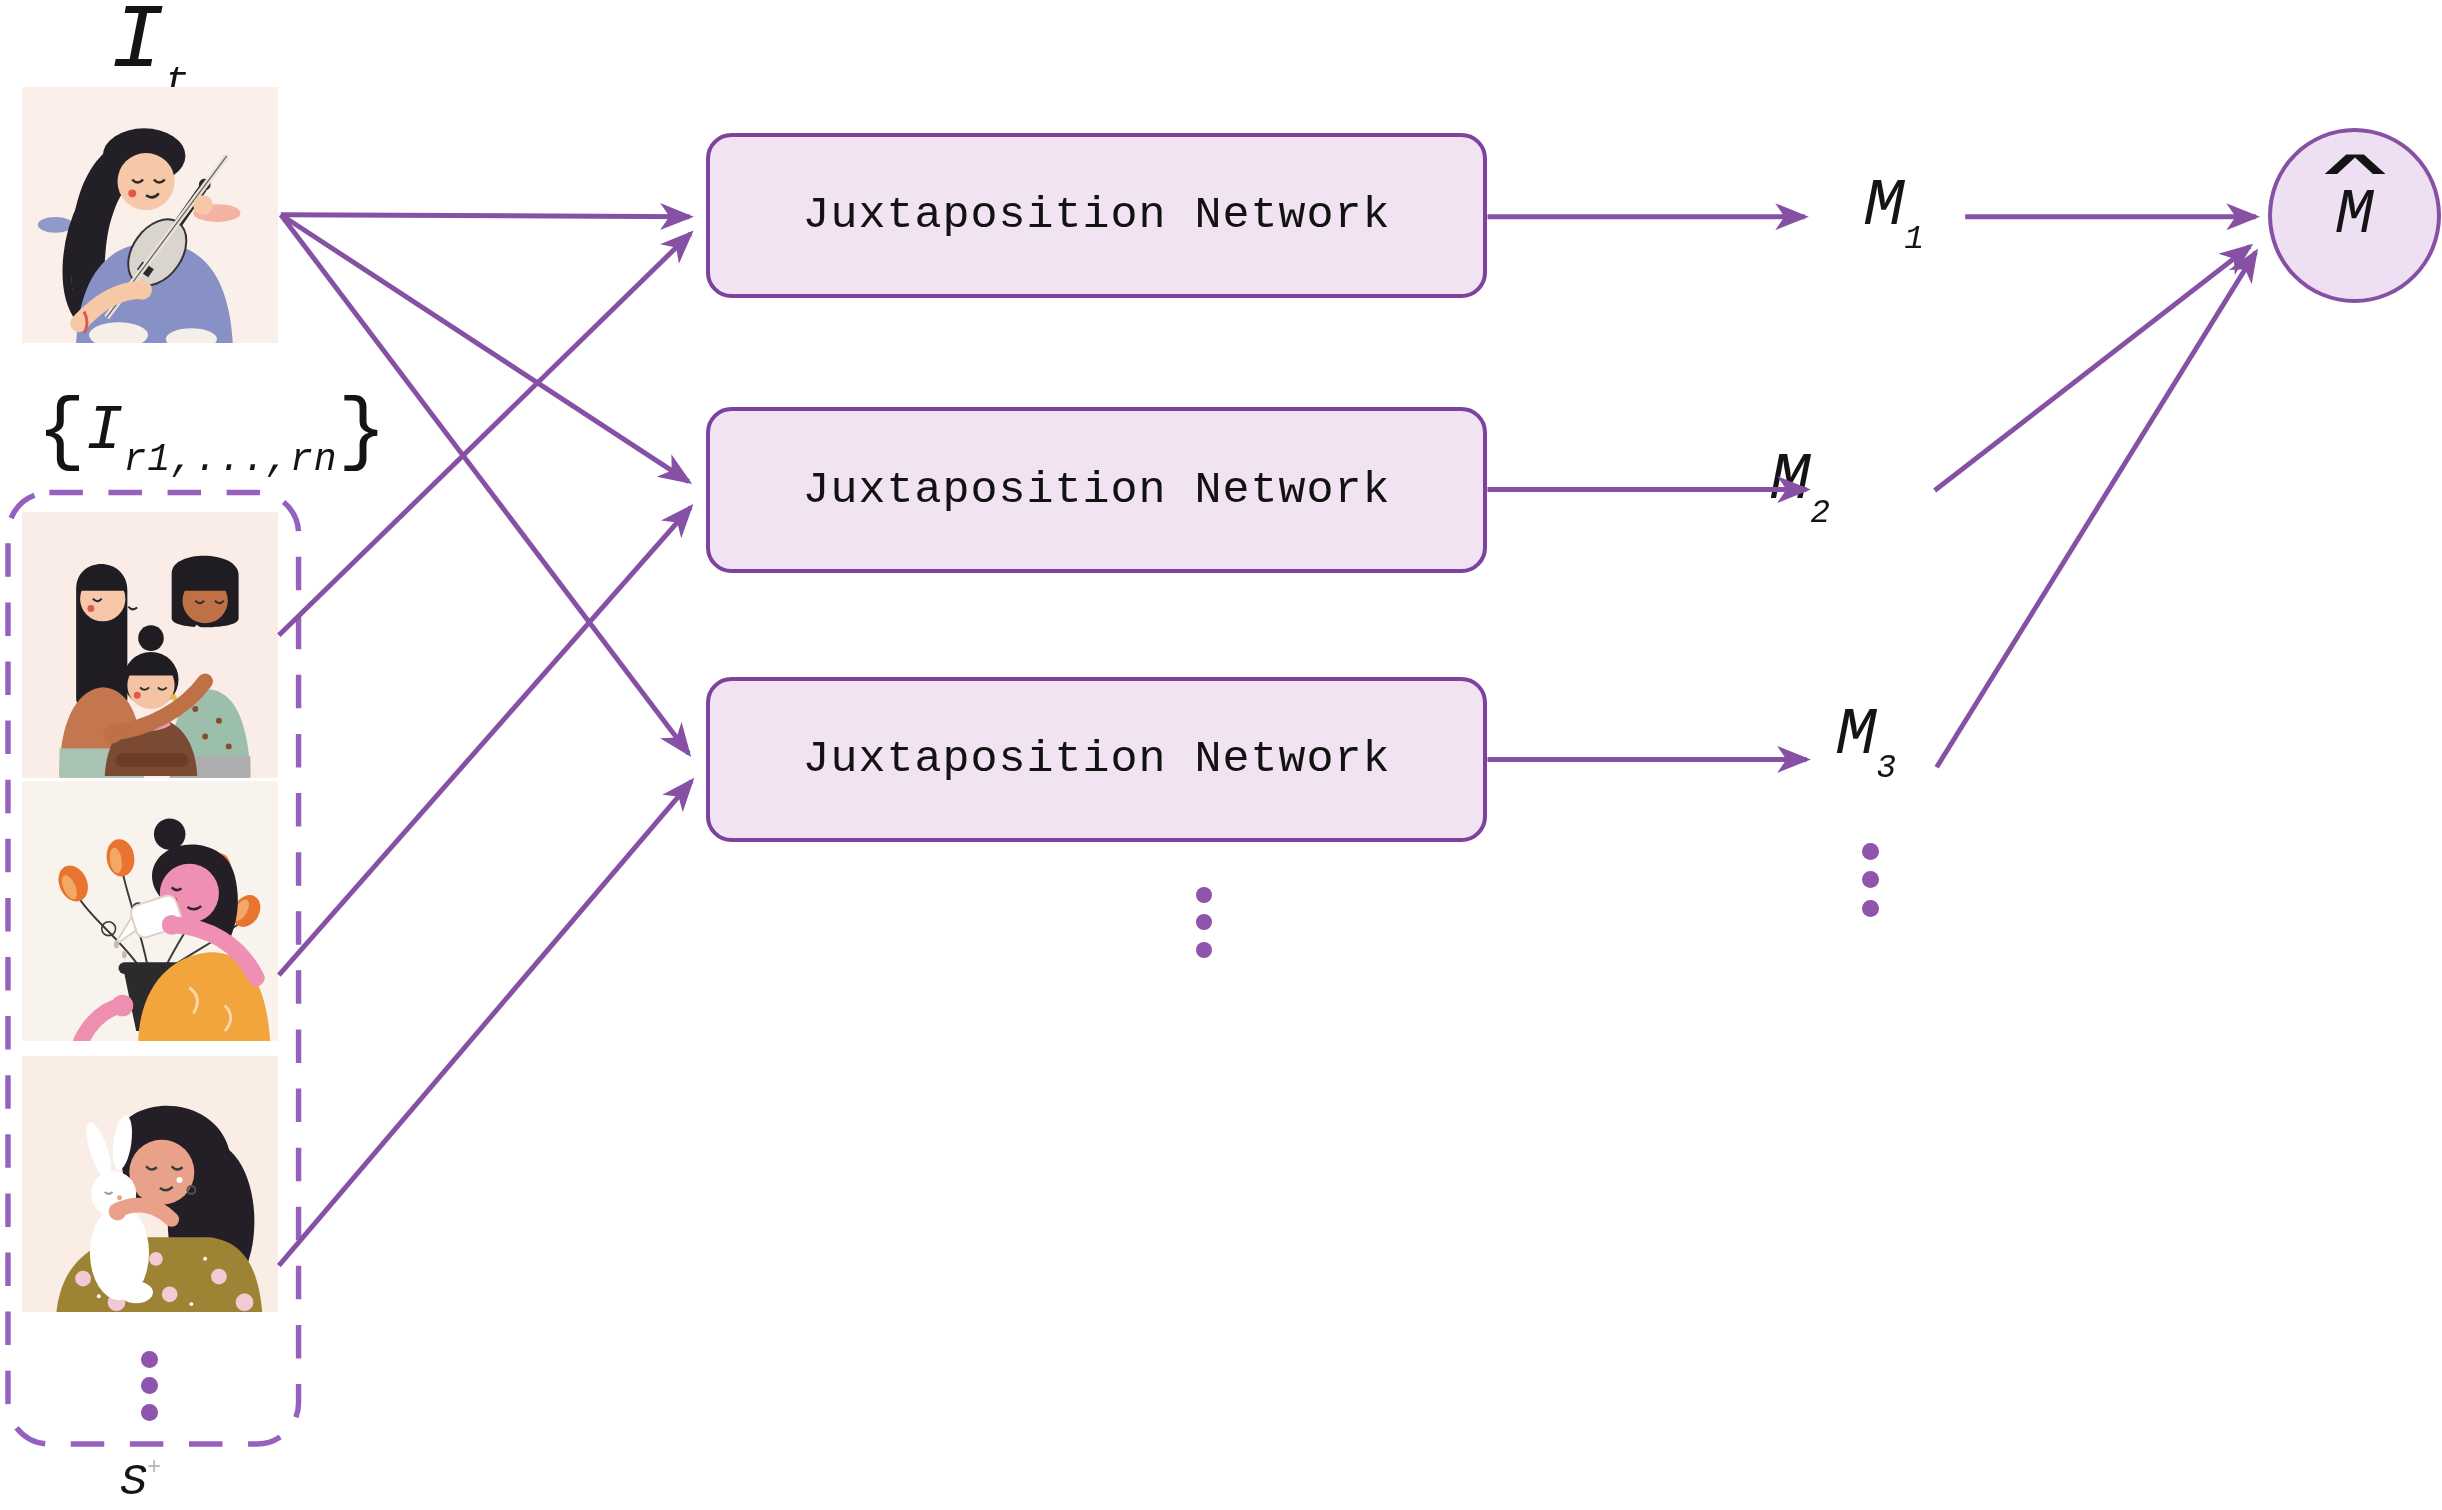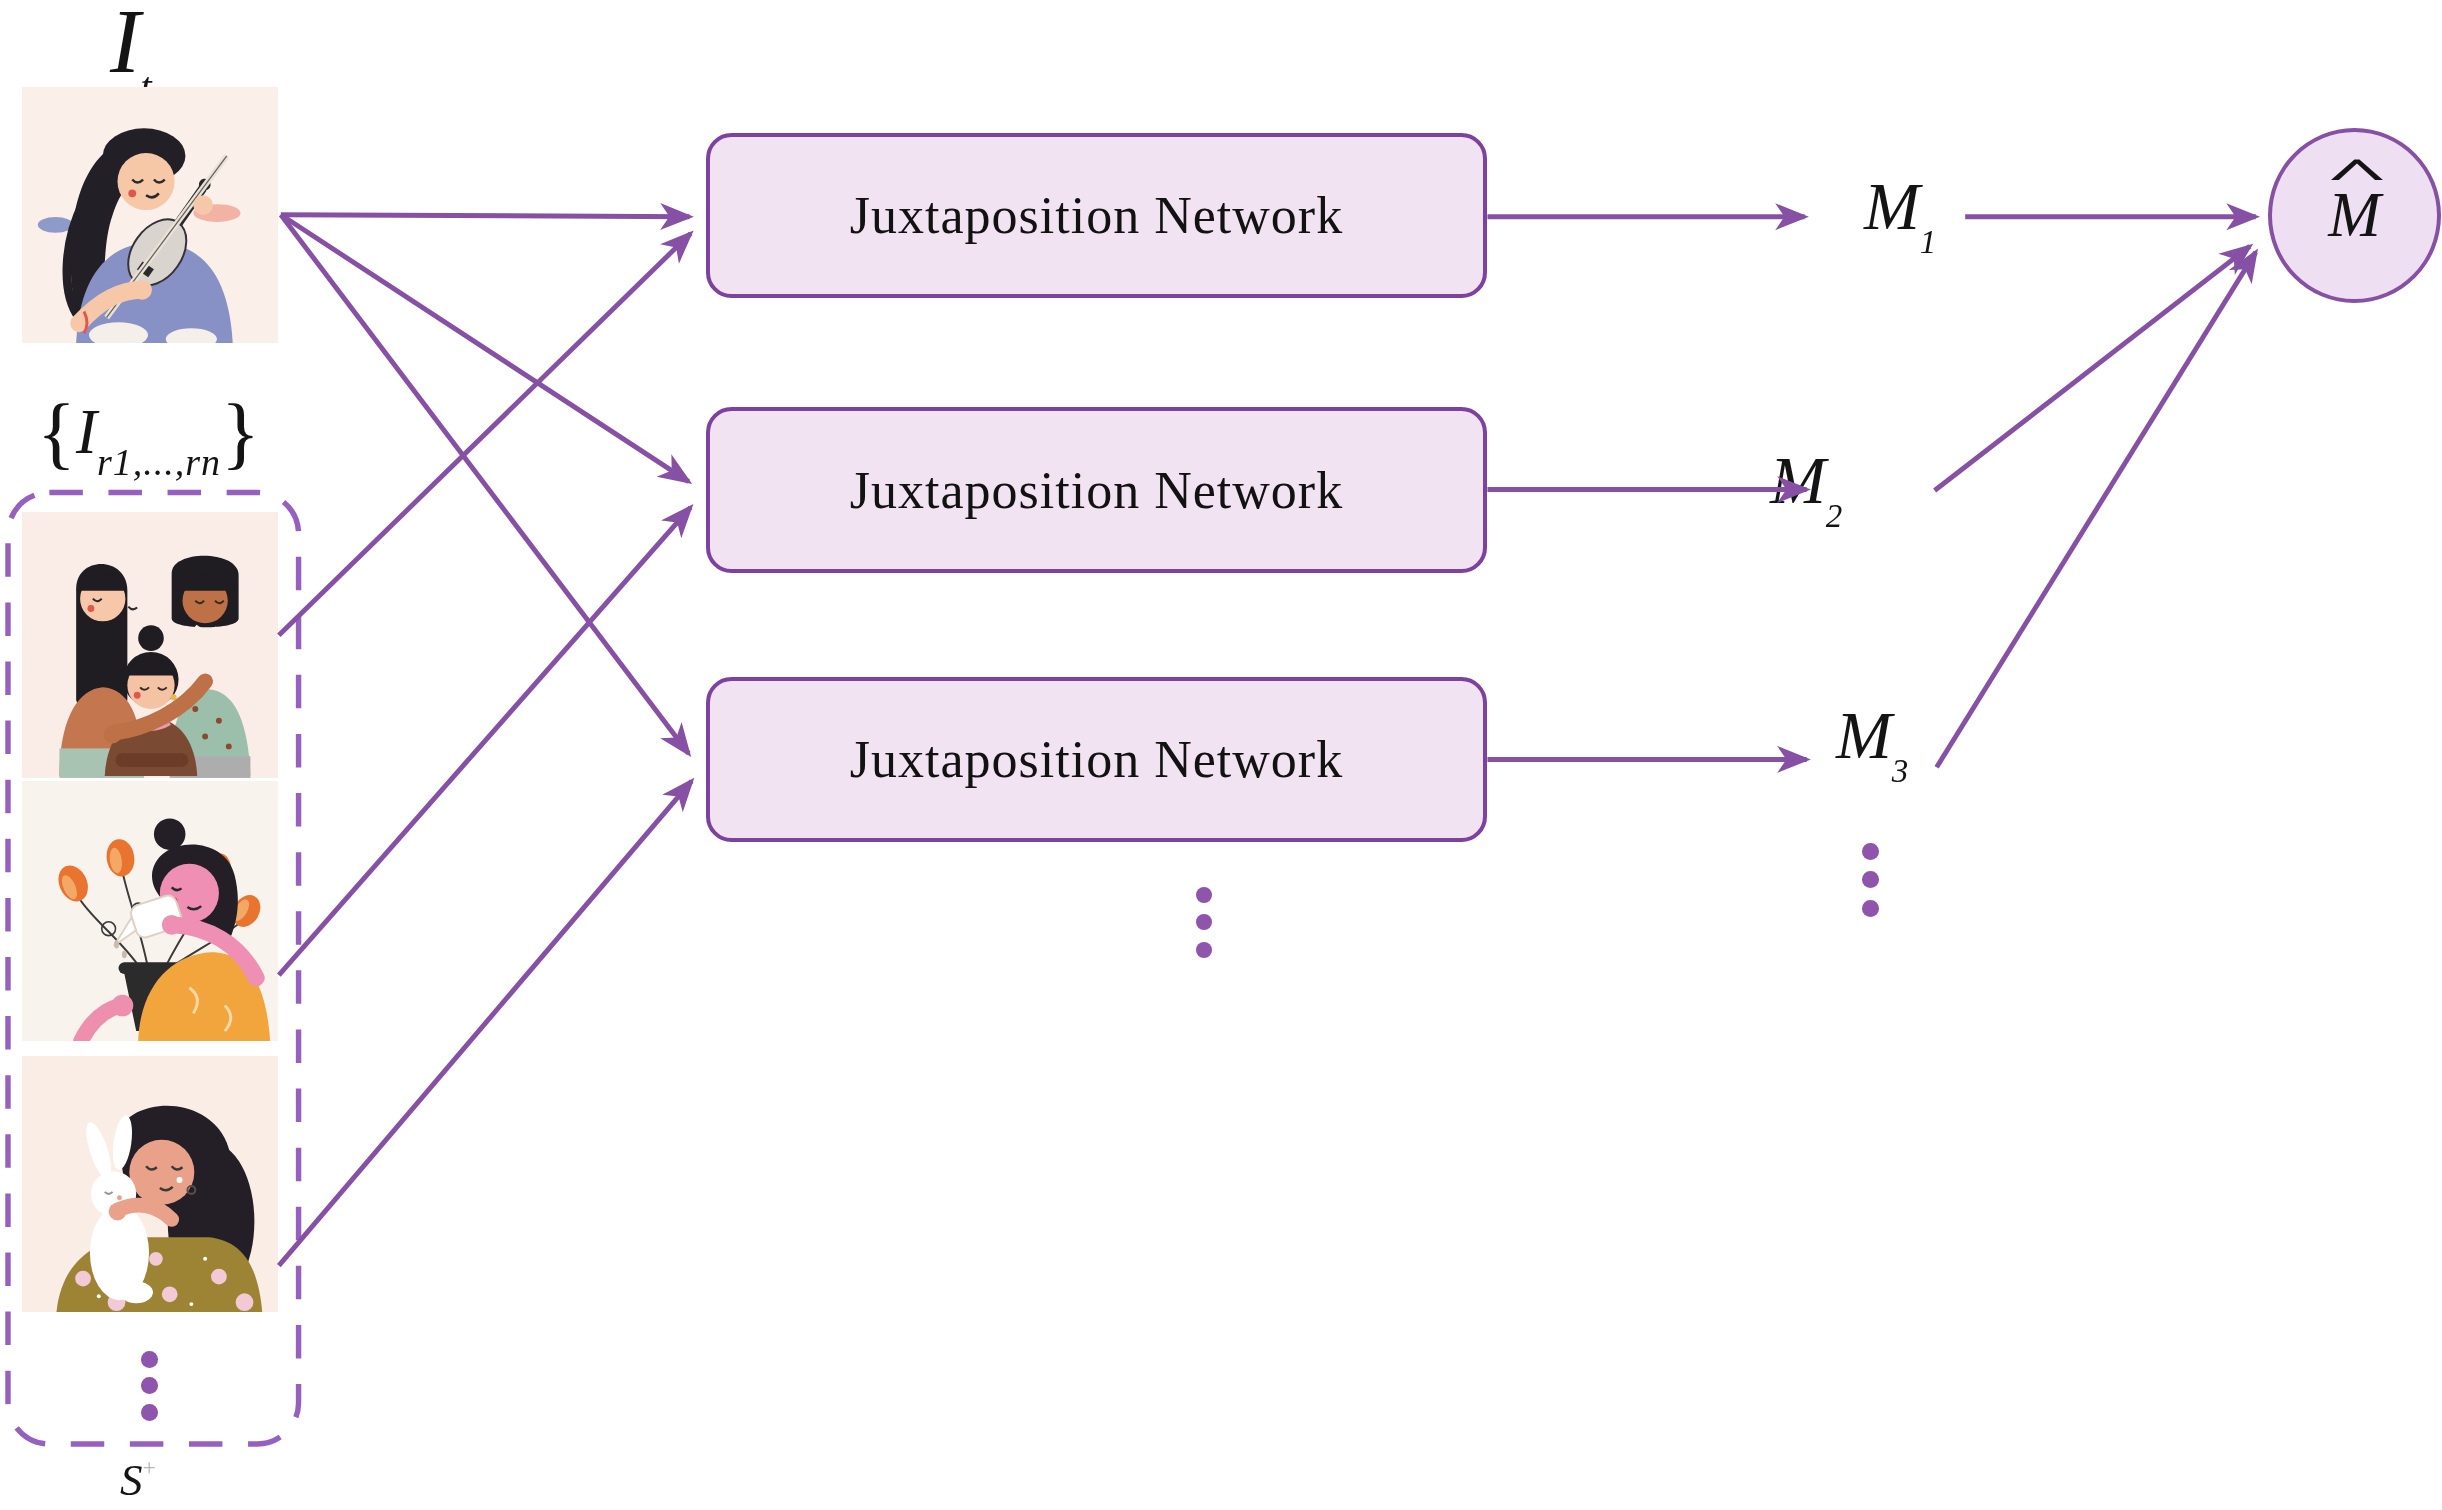--- a/index.html
+++ b/index.html
@@ -1,18 +1,18 @@
 <!DOCTYPE html>
 <html><head>
 <meta charset="utf-8">
 <style>
   html,body{margin:0;padding:0;background:#ffffff;}
   .canvas{
     position:relative;width:2443px;height:1510px;background:#ffffff;
-    font-family:Liberation Serif, serif;color:#141414;overflow:hidden;
+    font-family:Liberation Mono, monospace;color:#141414;overflow:hidden;
   }
   
   .math{position:absolute;font-style:italic;color:#141414;line-height:1;white-space:nowrap;}
   .math sub{font-style:italic;}
   .target-label{left:110px;top:-3.9px;font-size:91px;}
   .target-label sub{font-size:41px;vertical-align:-27.6px;}
   .set-label{left:37px;top:392px;font-size:63px;}
   .set-label .brace{font-style:normal;font-size:81px;vertical-align:-5.9px;font-weight:400;}
   .set-label sub{font-size:38px;vertical-align:-21.7px;letter-spacing:1px;}
   .sname-label{left:120px;top:1456px;font-size:45px;}
@@ -20,21 +20,21 @@
   .m-label{font-size:67px;}
   .m-label sub{font-size:33px;vertical-align:-23.6px;}
   .m1{left:1832px;top:173px;margin-left:32px;}
   .m2{left:1770px;top:447px;}
   .m3{left:1836px;top:702px;}
   
   .net-box{
     position:absolute;left:706px;width:781px;height:165px;box-sizing:border-box;
     background:#F2E3F3;border:4.9px solid #7D42A0;border-radius:25.6px;
     display:flex;align-items:center;justify-content:center;
-    font-size:52px;color:#121212;letter-spacing:1px;
+    font-size:45px;color:#121212;letter-spacing:1px;
   }
   .nb1{top:133px;} .nb2{top:407px;height:166px;} .nb3{top:677px;}
   
   .agg-node{
     position:absolute;left:2268px;top:128px;width:173px;height:175px;box-sizing:border-box;
     background:#EFDFF3;border:4.9px solid #8650A4;border-radius:50%;
     display:flex;align-items:center;justify-content:center;
   }
   .mhat{position:relative;font-style:italic;font-size:63px;line-height:1;}
   .mhat .hat{

